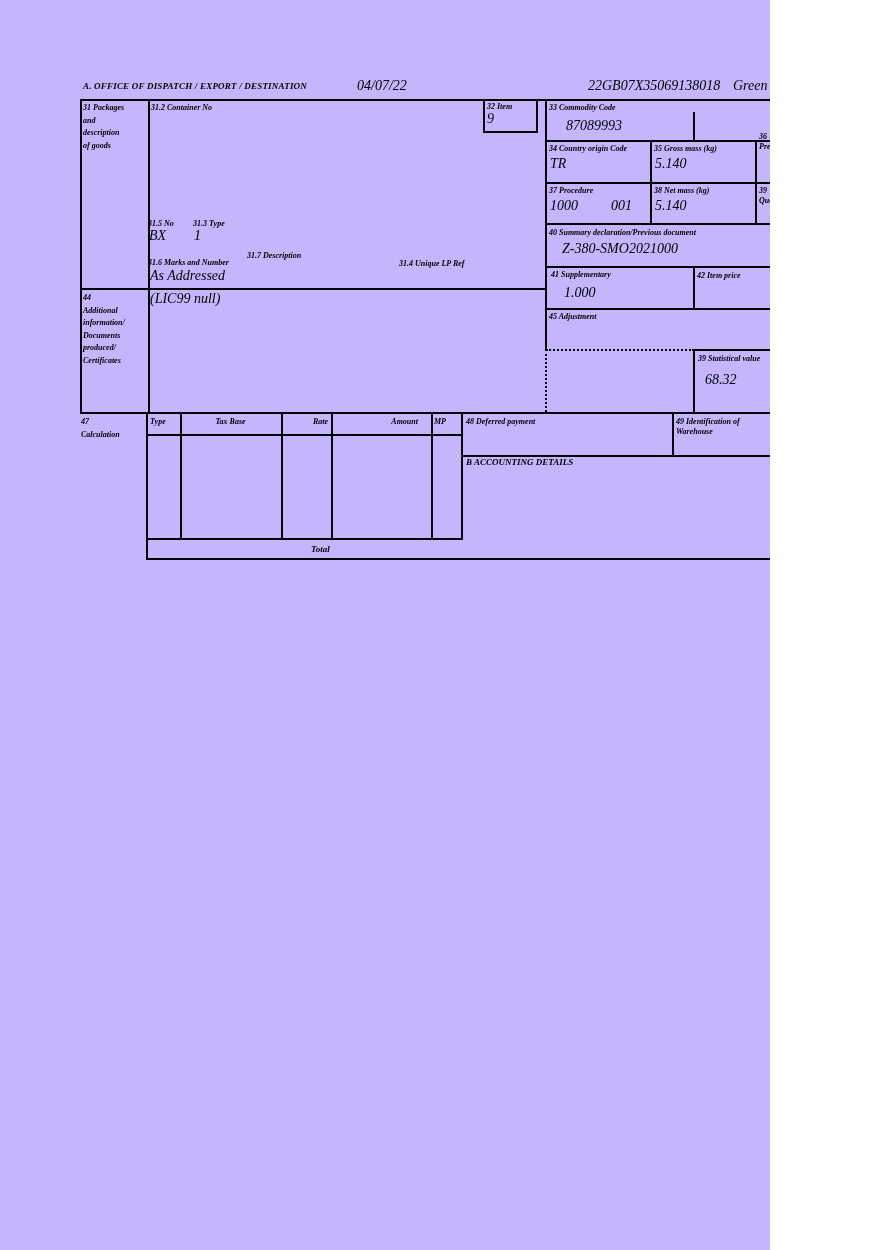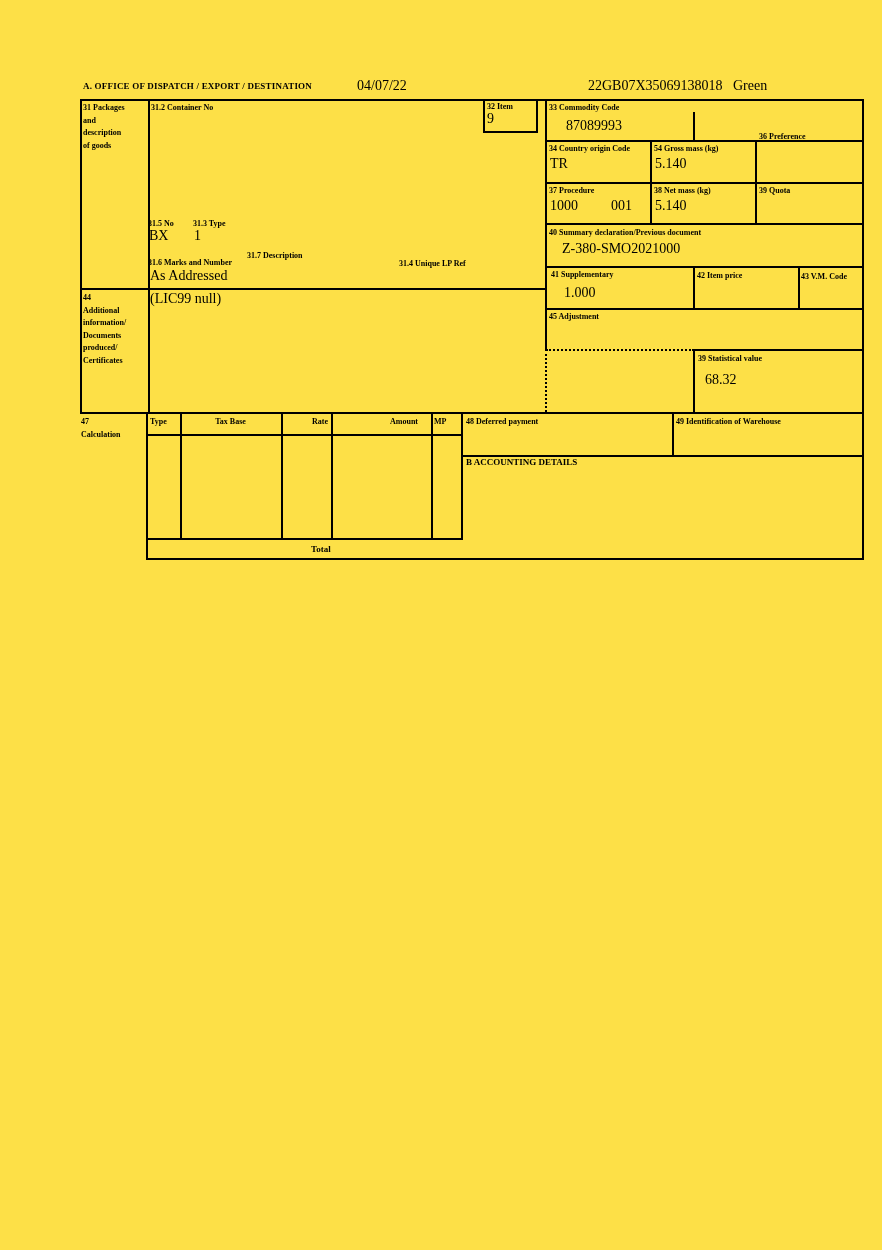--- a/index.html
+++ b/index.html
@@ -1,17 +1,17 @@
 <!DOCTYPE html>
 <html><head>
 <meta charset="utf-8">
 <style>
   html,body{margin:0;padding:0;background:#ffffff;}
-  #page{position:relative;width:882px;height:1250px;background:#fde047;
-        font-family:"Liberation Serif","DejaVu Serif",serif;color:#000;overflow:hidden;}
+  #page{position:relative;width:770px;height:1250px;background:#c4b5fd;
+        font-family:"Liberation Serif","DejaVu Serif",serif;color:#000;overflow:hidden;font-style:italic;}
   .hline{position:absolute;height:2px;background:#000;}
   .vline{position:absolute;width:2px;background:#000;}
   .hdot{position:absolute;height:0;border-top:2px dotted #000;background:none;}
   .vdot{position:absolute;width:0;border-left:2px dotted #000;background:none;}
   .lbl{position:absolute;font-size:8px;font-weight:bold;line-height:10px;white-space:pre-line;}
   .lbl-ml{line-height:12.5px;}
   .val{position:absolute;font-size:14px;line-height:17px;white-space:pre-line;}
   .hdr-small{position:absolute;font-size:9px;font-weight:bold;letter-spacing:.2px;}
   .hdr-val{position:absolute;font-size:14px;}
   .box32rect{position:absolute;border:2px solid #000;background:transparent;}
@@ -82,21 +82,21 @@
   <div class="val" style="left:399px;top:268px;"></div>
 
   <div class="lbl" style="left:487px;top:102px;">32 Item</div>
   <div class="val" style="left:487px;top:110px;">9</div>
 
   <div class="lbl" style="left:549px;top:103px;">33 Commodity Code</div>
   <div class="val" style="left:566px;top:117px;">87089993</div>
 
   <div class="lbl" style="left:549px;top:144px;">34 Country origin Code</div>
   <div class="val" style="left:550px;top:155px;">TR</div>
-  <div class="lbl" style="left:654px;top:144px;">54 Gross mass (kg)</div>
+  <div class="lbl" style="left:654px;top:144px;">35 Gross mass (kg)</div>
   <div class="val" style="left:655px;top:155px;">5.140</div>
   <div class="lbl" style="left:759px;top:132px;">36 Preference</div>
   <div class="val" style="left:760px;top:155px;"></div>
 
   <div class="lbl" style="left:549px;top:186px;">37 Procedure</div>
   <div class="val" style="left:550px;top:197px;">1000</div>
   <div class="val" style="left:611px;top:197px;">001</div>
   <div class="lbl" style="left:654px;top:186px;">38 Net mass (kg)</div>
   <div class="val" style="left:655px;top:197px;">5.140</div>
   <div class="lbl" style="left:759px;top:186px;">39 Quota</div>

